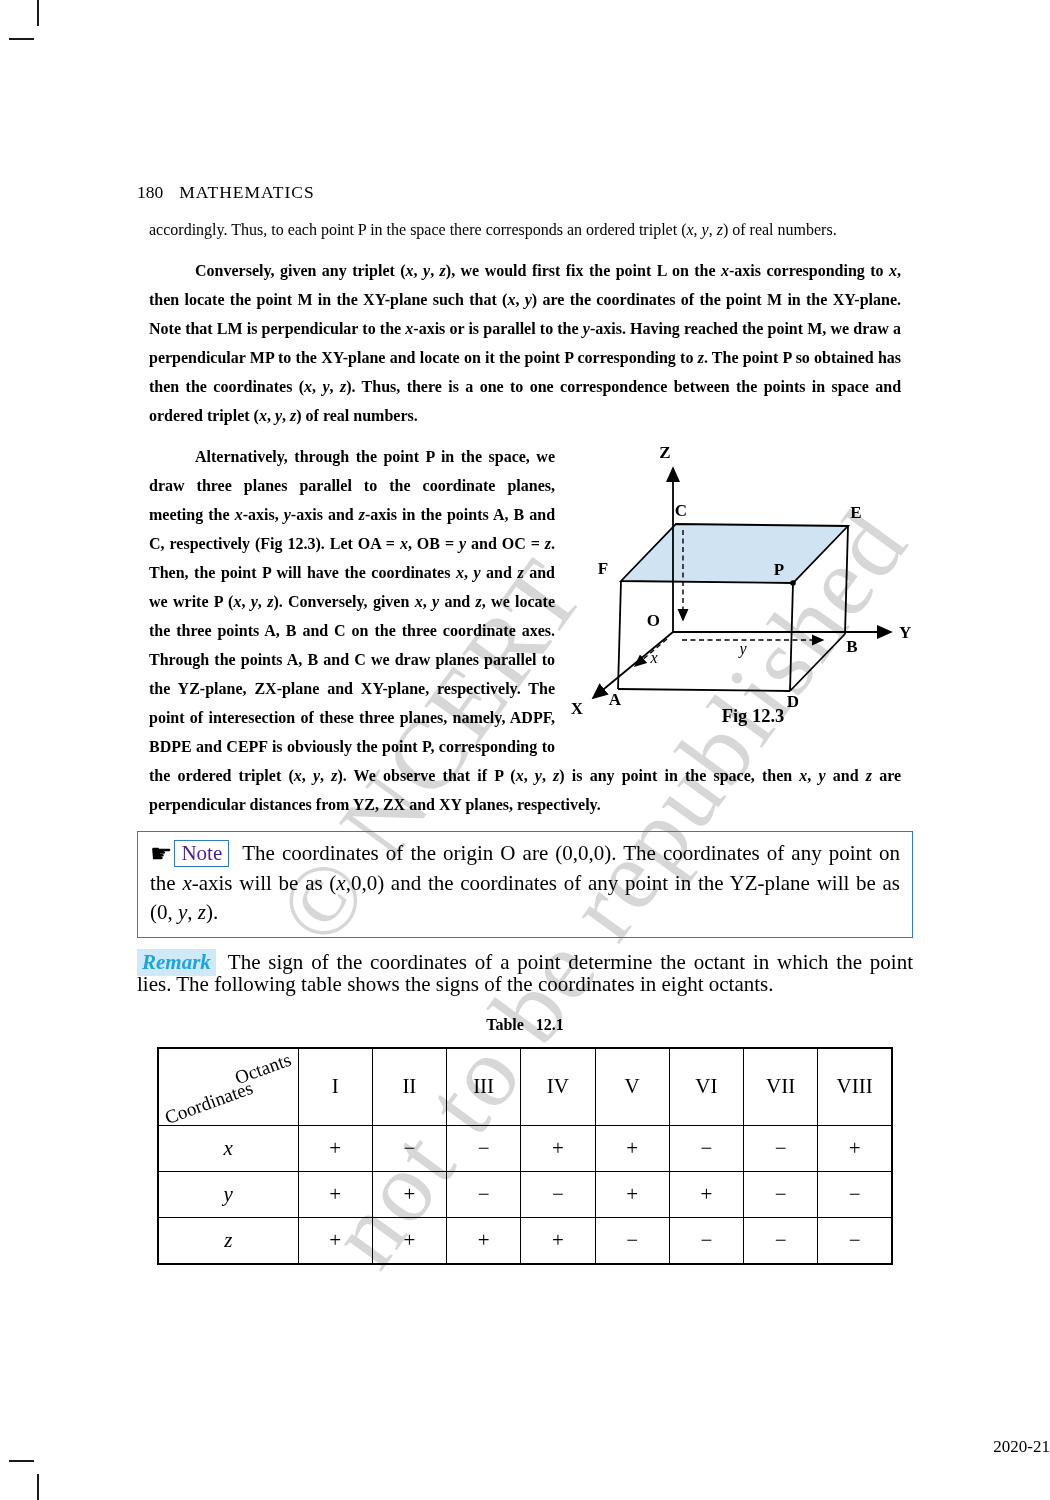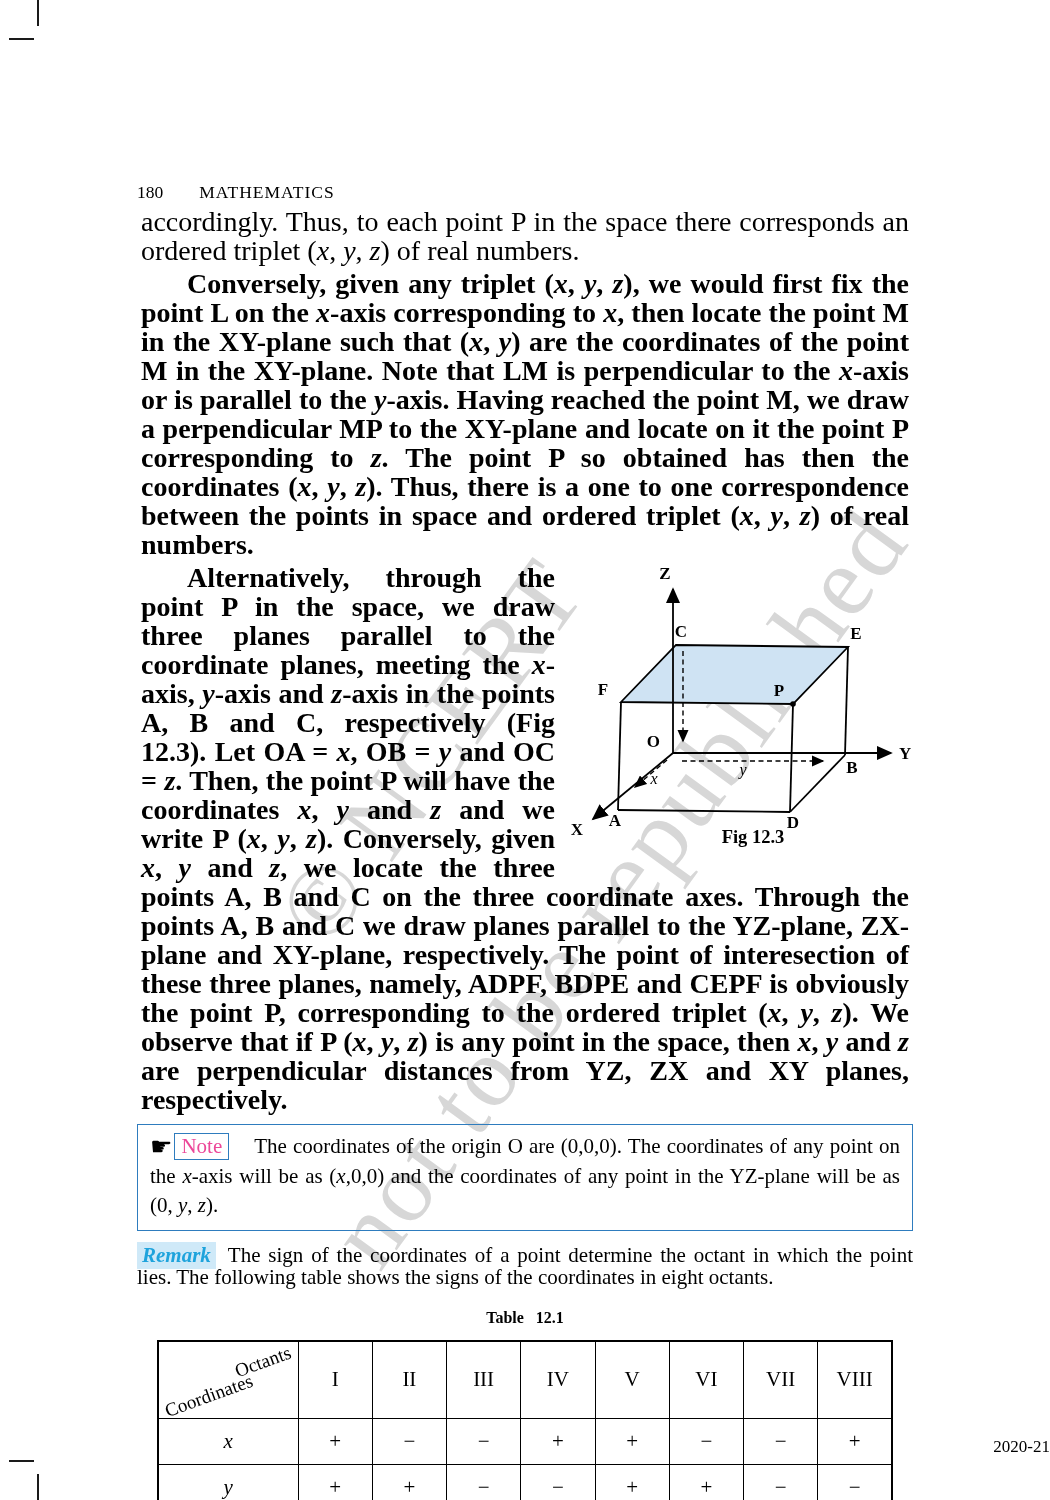--- a/index.html
+++ b/index.html
@@ -11,38 +11,38 @@
 
   
   .crop{position:absolute;background:#1a1a1a;z-index:2;}
   .c1{left:37px;top:0;width:2px;height:26px;}
   .c2{left:9px;top:38px;width:25px;height:2px;}
   .c3{left:37px;top:1474px;width:2px;height:26px;}
   .c4{left:9px;top:1460px;width:25px;height:2px;}
 
   .content{position:relative;z-index:1;margin-left:137px;width:776px;}
   .pghead{padding-top:182px;font-size:17.5px;}
-  .pghead .bk{margin-left:36px;letter-spacing:1px;}
-
-  p.body{font-size:28px;line-height:29px;text-align:justify;margin:4px;}
+  .pghead .bk{margin-left:16px;letter-spacing:1px;}
+
+  p.body{font-size:16px;line-height:29px;text-align:justify;margin:12px;}
   p.ind{text-indent:46px;font-weight:bold;}
   .p1{margin-top:31px;}
 
   .fig3{float:right;width:358px;height:295px;margin:2px 0 2px 10px;}
   svg{display:block;}
   .edge{stroke:#000;stroke-width:1.8;fill:none;}
   .face{stroke:#000;stroke-width:1.8;}
   .dash{stroke:#000;stroke-width:1.4;stroke-dasharray:5 3.5;fill:none;}
   .lbl{font-family:"Liberation Serif",serif;font-size:17px;font-weight:bold;fill:#000;}
   .dim{font-family:"Liberation Serif",serif;font-size:16px;font-style:italic;fill:#000;}
   .cap{font-family:"Liberation Serif",serif;font-size:18.5px;font-weight:bold;fill:#000;}
 
   .notebox{clear:both;margin-top:10px;border:1.6px solid #2e7cbe;padding:7px 12px 9px;font-size:21px;line-height:29.5px;text-align:justify;background:transparent;}
   .hand{font-size:25px;vertical-align:-2px;margin-right:2px;}
-  .notelabel{color:#ec4899;border:1.4px solid #2e7cbe;padding:0 6px 1px;margin-right:25px;}
+  .notelabel{color:#4c1d95;border:1.4px solid #2e7cbe;padding:0 6px 1px;margin-right:13px;}
 
   .remark{margin-top:13px;font-size:21px;line-height:22px;text-align:justify;}
   .remarklabel{color:#1ea3dc;background:#cfe9f8;font-style:italic;font-weight:bold;padding:1px 5px 2px;margin-right:12px;}
 
   .tabletitle{margin-top:17px;text-align:center;font-weight:bold;font-size:16px;word-spacing:8px;}
 
   table.oct{margin:13px auto 0;border-collapse:collapse;table-layout:fixed;width:736px;border:2.4px solid #000;}
   table.oct td{border:1.6px solid #000;text-align:center;font-size:21px;vertical-align:middle;background:transparent;}
   table.oct tr.hrow td{height:74px;}
   table.oct tr.drow td{height:43px;}

